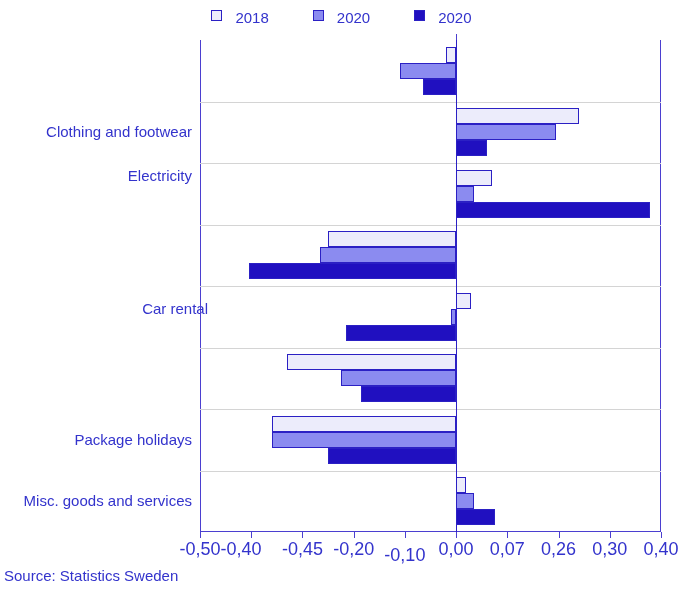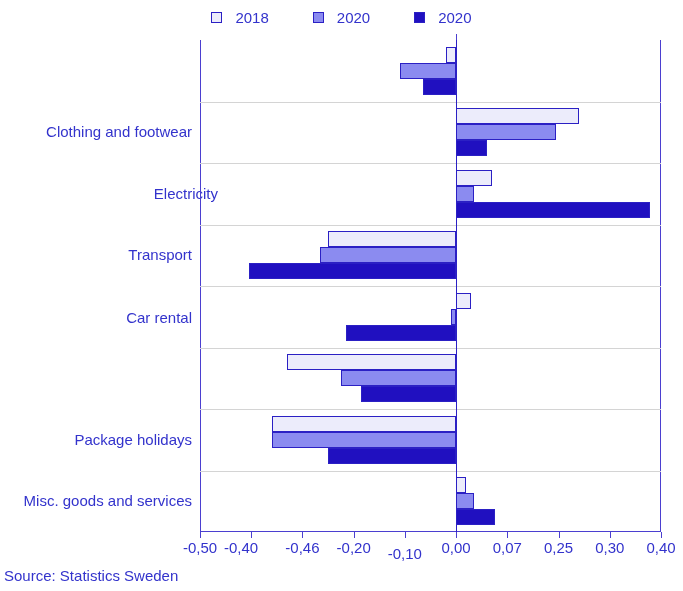--- a/index.html
+++ b/index.html
@@ -23,21 +23,21 @@
     top: 4px;
     width: 683px;
     height: 26px;
     display: flex;
     justify-content: center;
     align-items: center;
     gap: 44px;
   }
   .legend-entry {
     display: flex;
-    align-items: center;
+    align-items: flex-start;
     gap: 13px;
   }
   .legend-swatch {
     width: 11px;
     height: 11px;
     border: 1px solid #2b20c4;
     box-sizing: border-box;
     display: block;
   }
   .legend-label {
@@ -129,21 +129,21 @@
   .xtick {
     position: absolute;
     top: 0;
     width: 1px;
     height: 6px;
     background: #4b3fd0;
   }
   .xtick-label {
     position: absolute;
     top: 7px;
-    font-size: 15px;
+    font-size: 18px;
     color: #3333cc;
     text-align: center;
     width: 60px;
     margin-left: -30px;
   }
 
   
   #source {
     position: absolute;
     left: 4px;
@@ -165,23 +165,22 @@
     <span class="legend-label">2020</span>
   </div>
   <div class="legend-entry">
     <span class="legend-swatch" style="background: rgb(32, 16, 192);"></span>
     <span class="legend-label">2020</span>
   </div>
 </div>
 
 <div id="cat-labels">
     <div class="cat-label" style="top: 83.25px;">Clothing and footwear</div>
-    <div class="cat-label" style="top: 145px; margin-left: 26px;">Electricity</div>
-    <div class="cat-label" style="top: 206.25px;">Transport</div>
-    <div class="cat-label" style="top: 269px;">Car rental</div>
+    <div class="cat-label" style="top: 127px;">Electricity</div>
+    <div class="cat-label" style="top: 260px; padding-left: 16px;">Car rental</div>
     <div class="cat-label" style="top: 452.25px;">Misc. goods and services</div>
     <div class="cat-label" style="top: 390.75px;">Package holidays</div>
   </div>
 
 <div id="plot">
   <div id="plot-border"></div>
   <div id="bands">
       <div class="band-sep" style="top: 61.5px;"></div>
       <div class="band-sep" style="top: 123px;"></div>
       <div class="band-sep" style="top: 184.5px;"></div>
@@ -219,30 +218,30 @@
   <div class="zero-line" id="zero-line" style="left: 256.111px;"></div>
 <div class="zero-tick" style="left: 256.111px;"></div>
   </div>
 
 <div id="xaxis">
     <div class="xtick" style="left: 0px;"></div>
     <div class="xtick-label" style="left: 0px;">-0,50</div>
     <div class="xtick" style="left: 51.2222px;"></div>
     <div class="xtick-label" style="left: 41px;">-0,40</div>
     <div class="xtick" style="left: 102.444px;"></div>
-    <div class="xtick-label" style="left: 102.444px;">-0,46</div>
+    <div class="xtick-label" style="left: 102.444px;">-0,45</div>
     <div class="xtick" style="left: 153.667px;"></div>
     <div class="xtick-label" style="left: 153.667px;">-0,20</div>
     <div class="xtick" style="left: 204.889px;"></div>
     <div class="xtick-label" style="left: 204.889px; margin-top: 6px;">-0,10</div>
     <div class="xtick" style="left: 256.111px;"></div>
     <div class="xtick-label" style="left: 256.111px;">0,00</div>
     <div class="xtick" style="left: 307.333px;"></div>
     <div class="xtick-label" style="left: 307.333px;">0,07</div>
     <div class="xtick" style="left: 358.556px;"></div>
-    <div class="xtick-label" style="left: 358.556px;">0,25</div>
+    <div class="xtick-label" style="left: 358.556px;">0,26</div>
     <div class="xtick" style="left: 409.778px;"></div>
     <div class="xtick-label" style="left: 409.778px;">0,30</div>
     <div class="xtick" style="left: 461px;"></div>
     <div class="xtick-label" style="left: 461px;">0,40</div>
   </div>
 
 <div id="source">Source: Statistics Sweden</div>
 
 </body></html>

